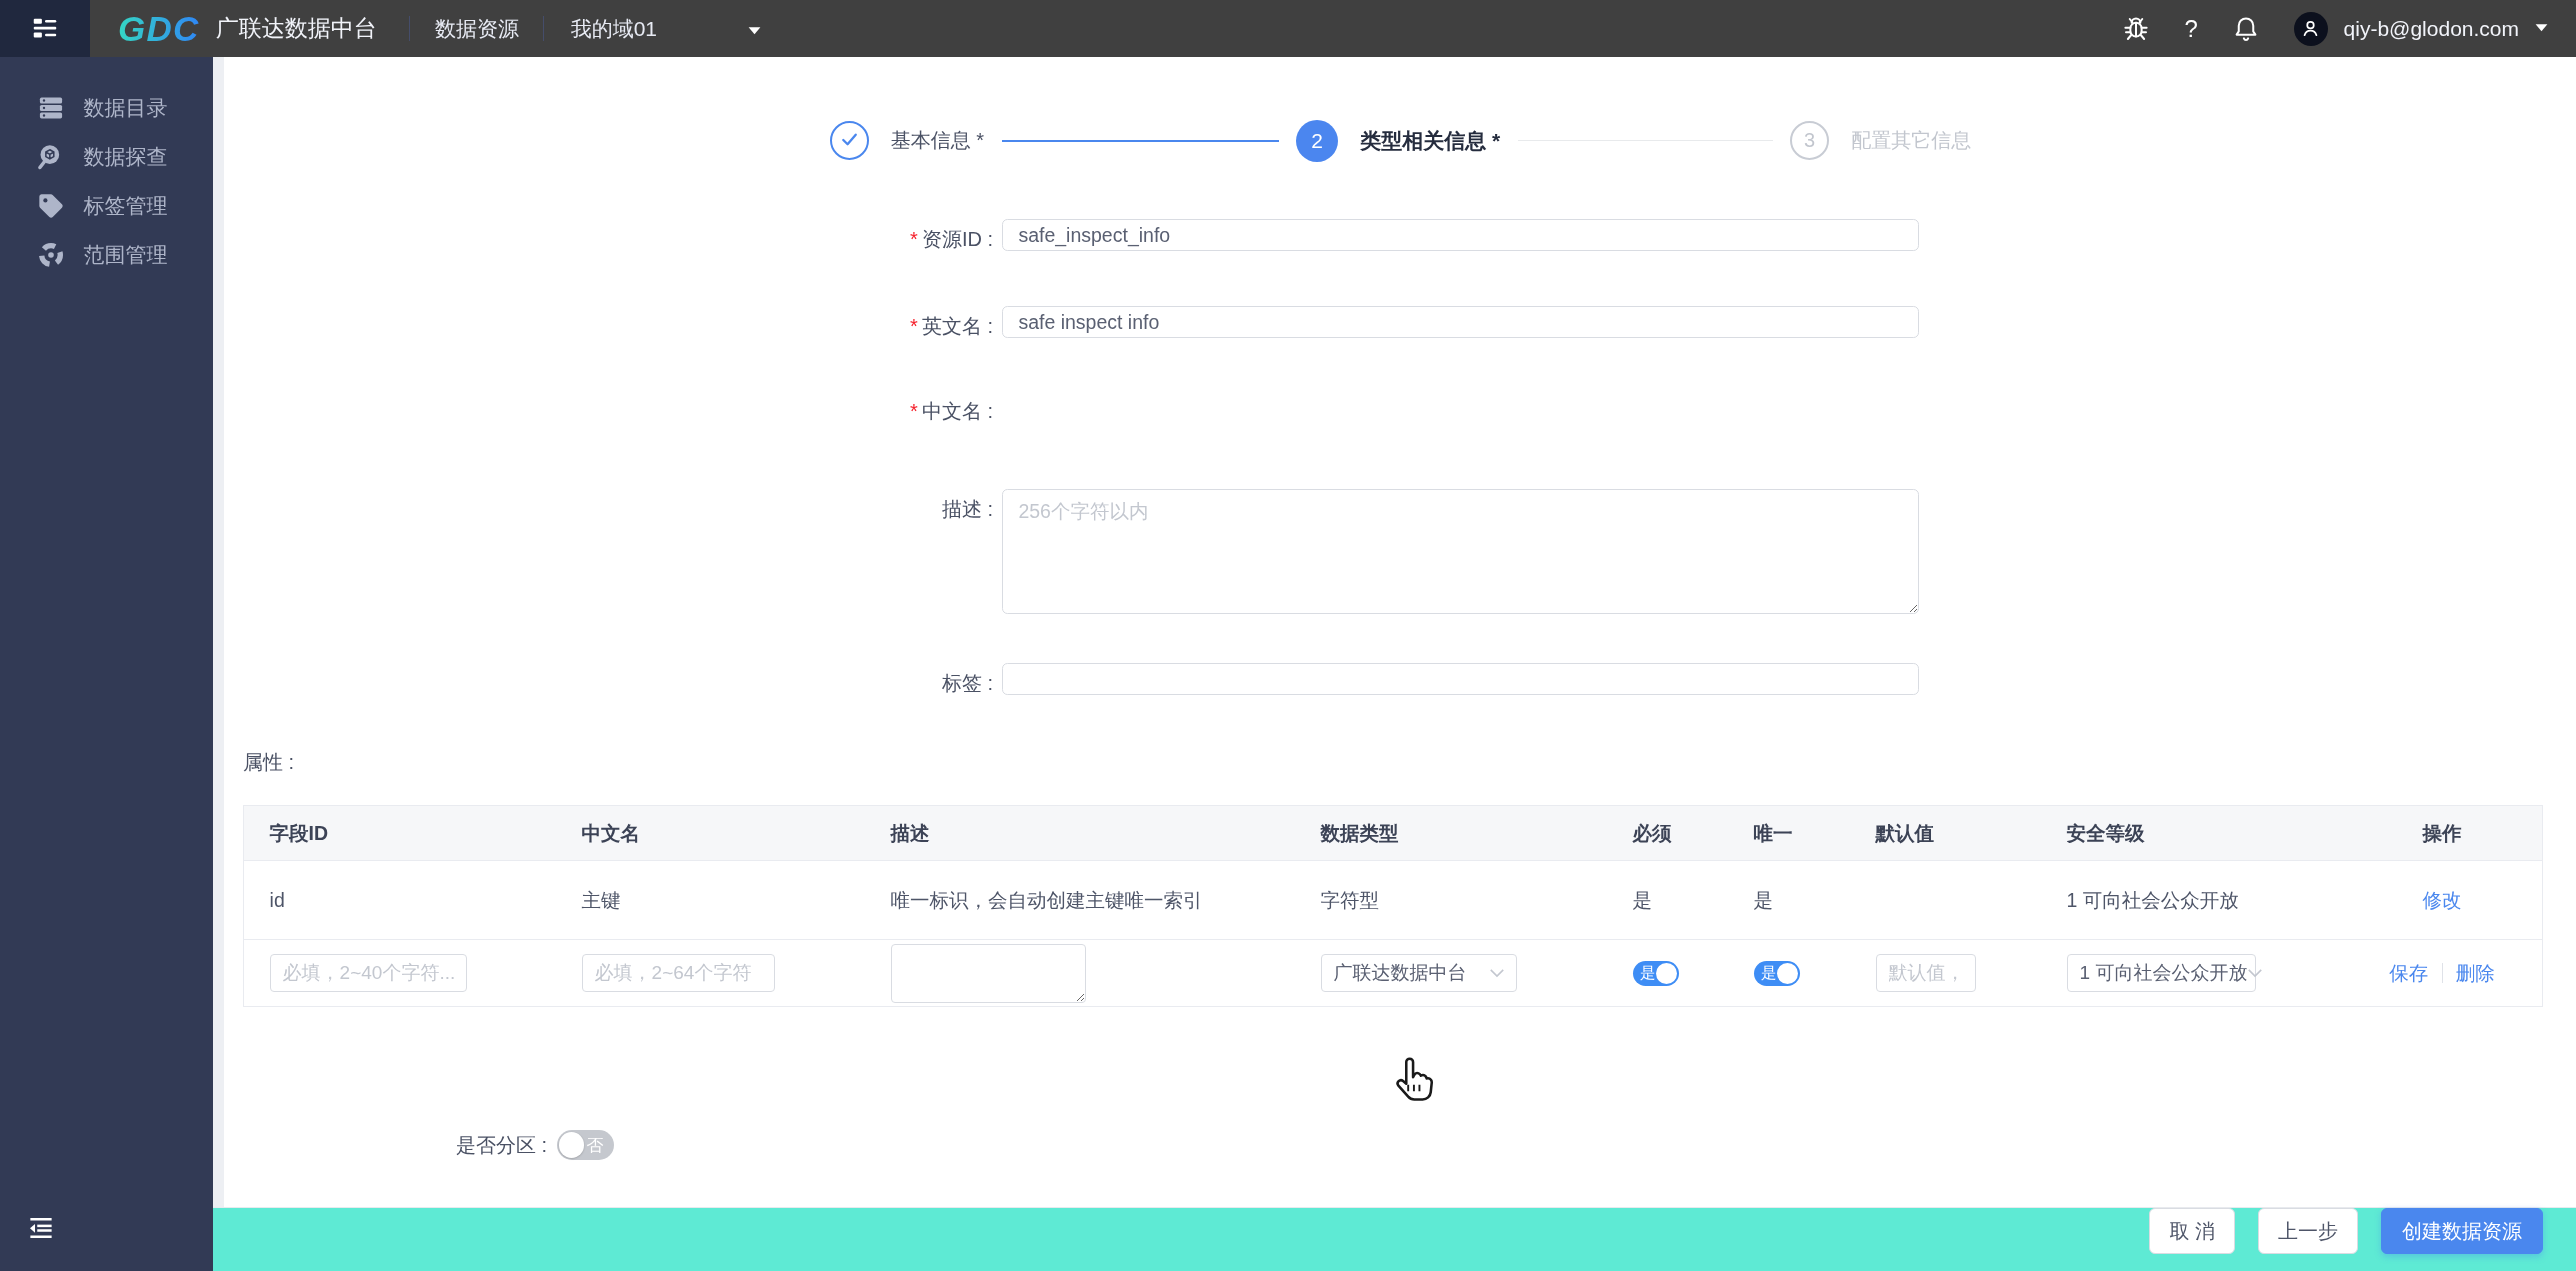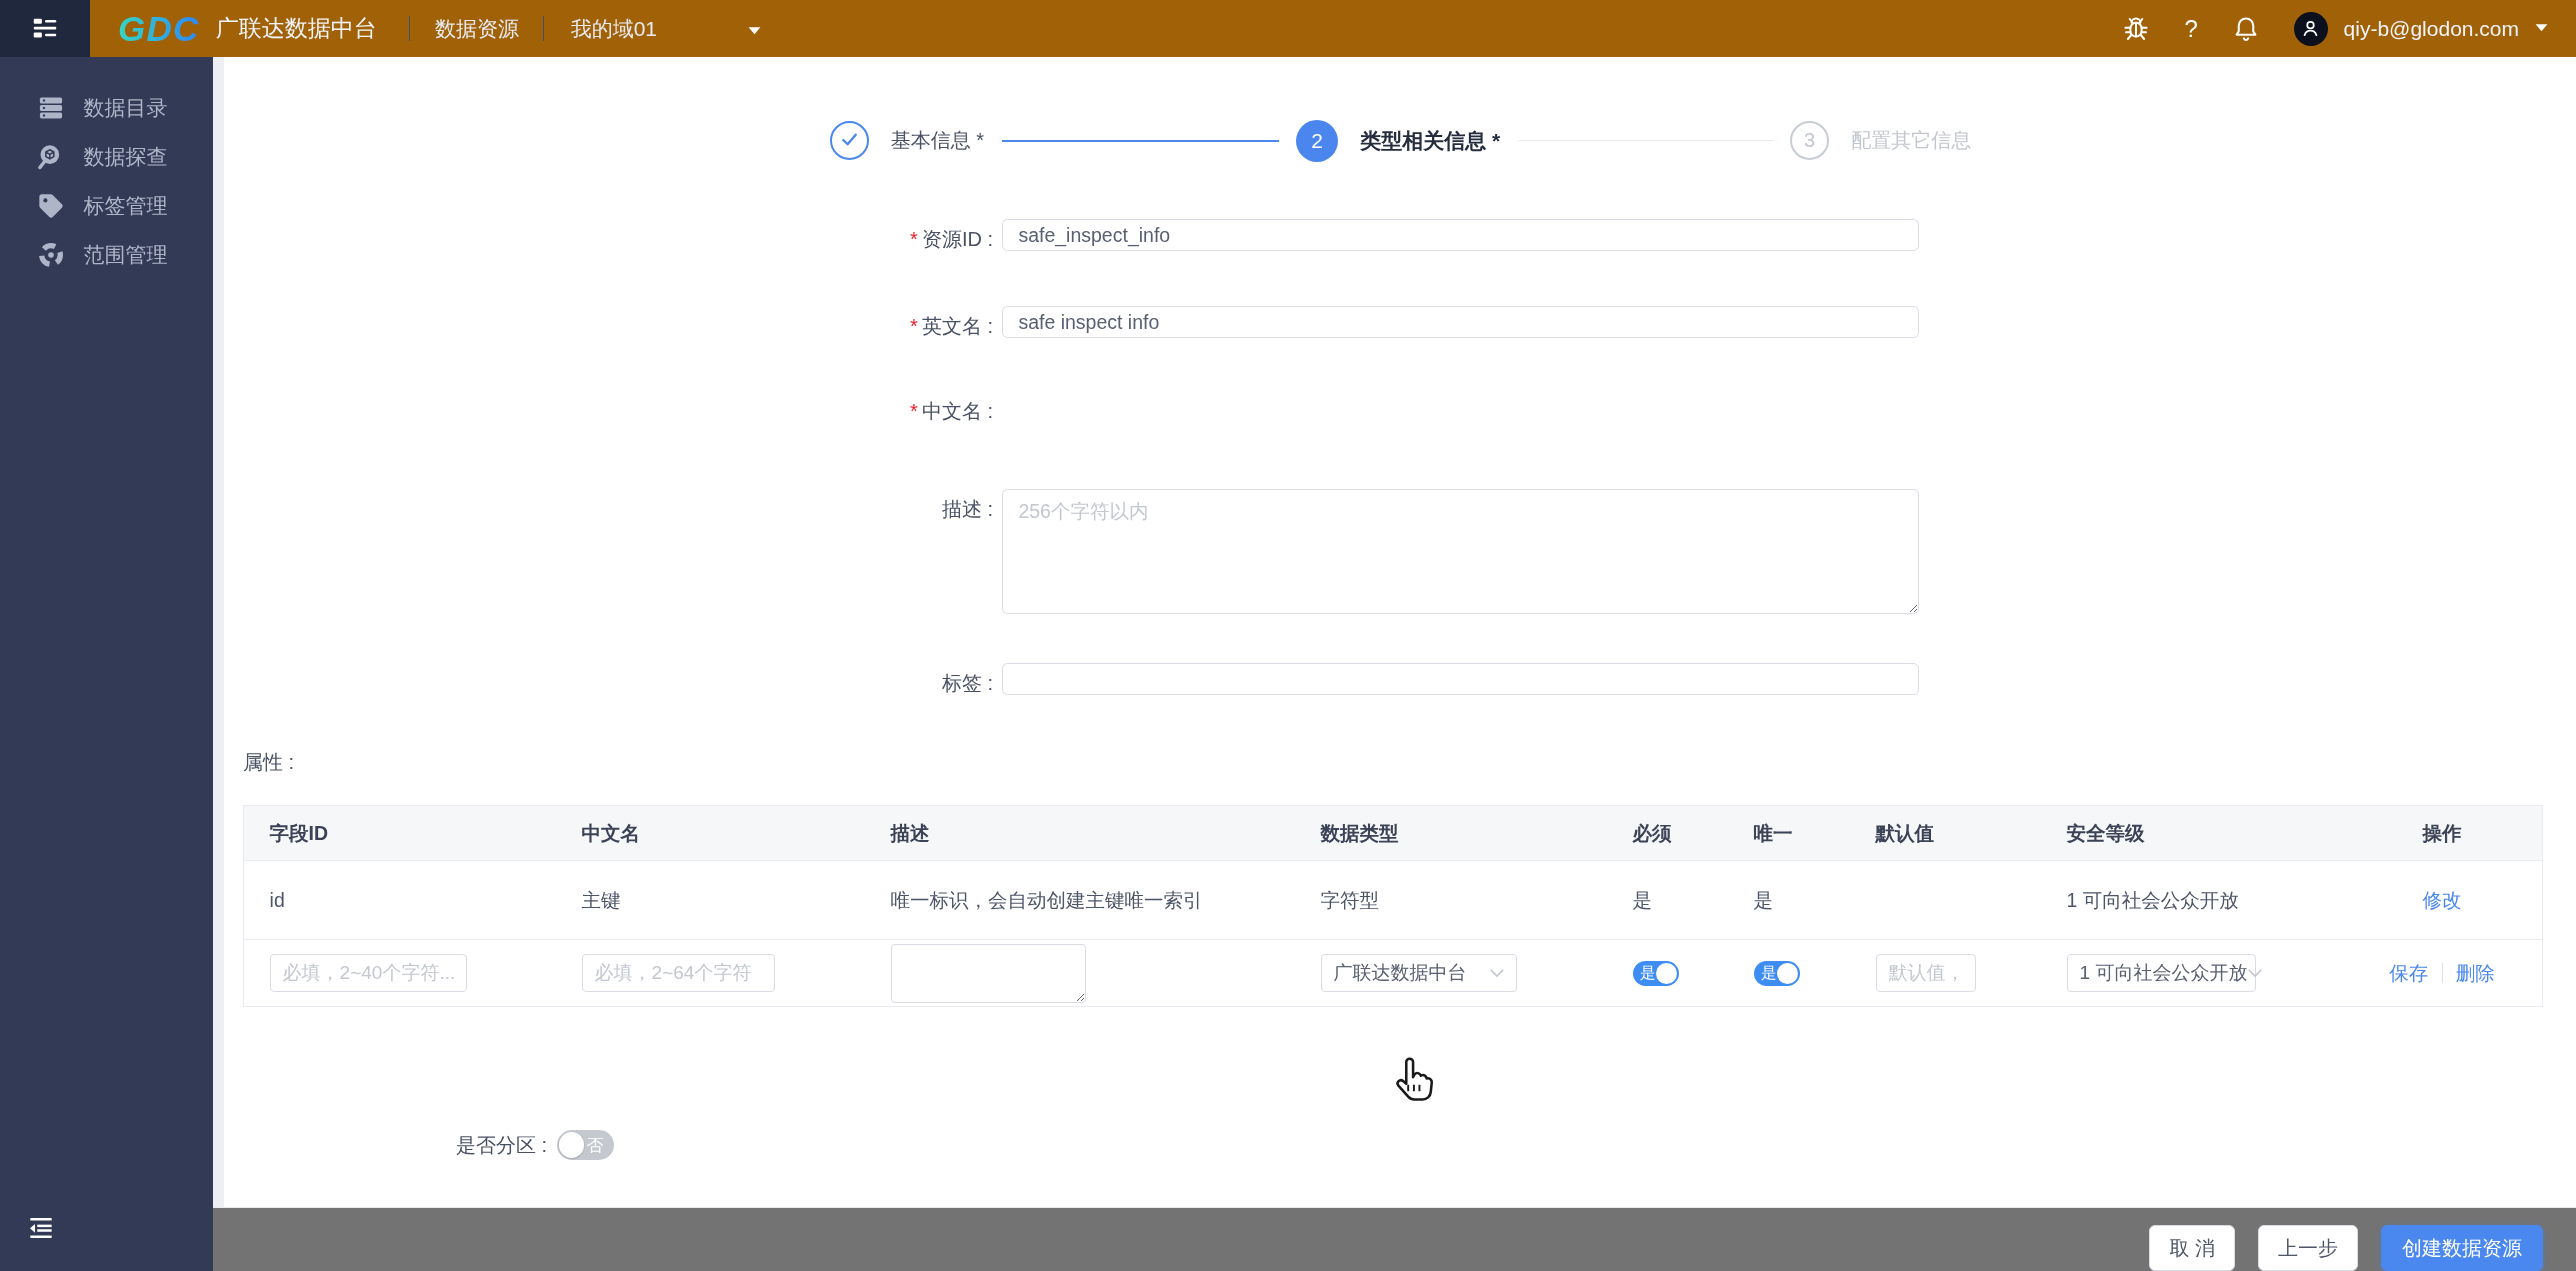--- a/index.html
+++ b/index.html
@@ -1,20 +1,20 @@
 <!DOCTYPE html>
 <html style="font-size:10.8px"><head>
 <meta charset="utf-8">
 <style>
   * { margin:0; padding:0; box-sizing:border-box; }
   html,body { width:2576px; height:1271px; font-family:"Liberation Sans","DejaVu Sans",sans-serif; background:#fff; }
   #app { position:relative; width:2576px; height:1271px; overflow:hidden; background:#ffffff; }
 
   
-  .topbar { position:absolute; left:0; top:0; width:2576px; height:57px; background:#a16207; display:flex; align-items:center; z-index:30; }
+  .topbar { position:absolute; left:0; top:0; width:2576px; height:57px; background:#404040; display:flex; align-items:center; z-index:30; }
   .tb-collapse { width:90px; height:57px; background:#20283e; display:flex; align-items:center; justify-content:center; flex:0 0 auto; cursor:pointer; }
   .brand-logo { margin-left:28px; font-size:35px; font-weight:800; letter-spacing:1.3px; font-style:italic;
     background:linear-gradient(90deg,#35d6c3,#2f86f6); -webkit-background-clip:text; background-clip:text; color:transparent; }
   .brand-title { margin-left:16px; font-size:23px; color:#f2f4fa; }
   .tb-divider { width:0.7px; height:25.6px; background:#454d6b; margin-left:32px; }
   .tb-menu-item { margin-left:25.6px; font-size:21px; color:#e8ebf4; cursor:pointer; }
   .tb-domain { margin-left:27px; font-size:21px; color:#e8ebf4; cursor:pointer; display:flex; align-items:center; }
   .tb-domain .caret { margin-left:90px; }
   .tb-right { margin-left:auto; display:flex; align-items:center; padding-right:27px; }
   .tb-icon { width:39px; height:39px; display:flex; align-items:center; justify-content:center; cursor:pointer; margin-left:16px; }
@@ -84,21 +84,21 @@
 
   .add-box { position:absolute; left:243px; top:1006px; width:2303px; height:77px; border:1.3px dashed #8aadf2; border-radius:2px;
     background:linear-gradient(180deg,#eaf2fc 0%,#fbfdff 16%); display:flex; align-items:center; justify-content:center; cursor:pointer; }
   .add-box .add-label { font-size:21px; color:#4a87ee; margin-left:9.4px; }
 
   .partition-row { position:absolute; left:424px; top:1130px; display:flex; align-items:center; }
   .partition-row .f-label { width:auto; line-height:30px;margin-left:32px; }
   .partition-row .switch { margin-left:9.4px; }
 
   
-  .footer { position:absolute; left:213px; right:0; bottom:0; height:64px; background:#737373; border-top:0.7px solid #e8eaee; display:flex; align-items:flex-end; justify-content:flex-end; padding-right:33px; z-index:15; }
+  .footer { position:absolute; left:213px; right:0; bottom:0; height:64px; background:#5eead4; border-top:0.7px solid #e8eaee; display:flex; align-items:flex-start; justify-content:flex-end; padding-right:33px; z-index:15; }
   .btn { height:46px; border-radius:6px; font-size:20px; display:flex; align-items:center; justify-content:center; cursor:pointer; font-family:inherit; }
   .btn.ghost { background:#fff; border:0.7px solid #d9dce2; color:#4e5568; padding:0 19px; }
   .btn.primary { background:#4a87ee; border:0.7px solid #4a87ee; color:#fff; padding:0 20px; margin-left:23px; box-shadow:0 2.7px 6.7px rgba(74,135,238,.35); }
   .btn + .btn.ghost { margin-left:23px; }
 
   .cursor-glyph { position:absolute; left:1388px; top:1054px; width:51px; height:51px; z-index:50; pointer-events:none; }
 </style>
 </head>
 <body>
 

